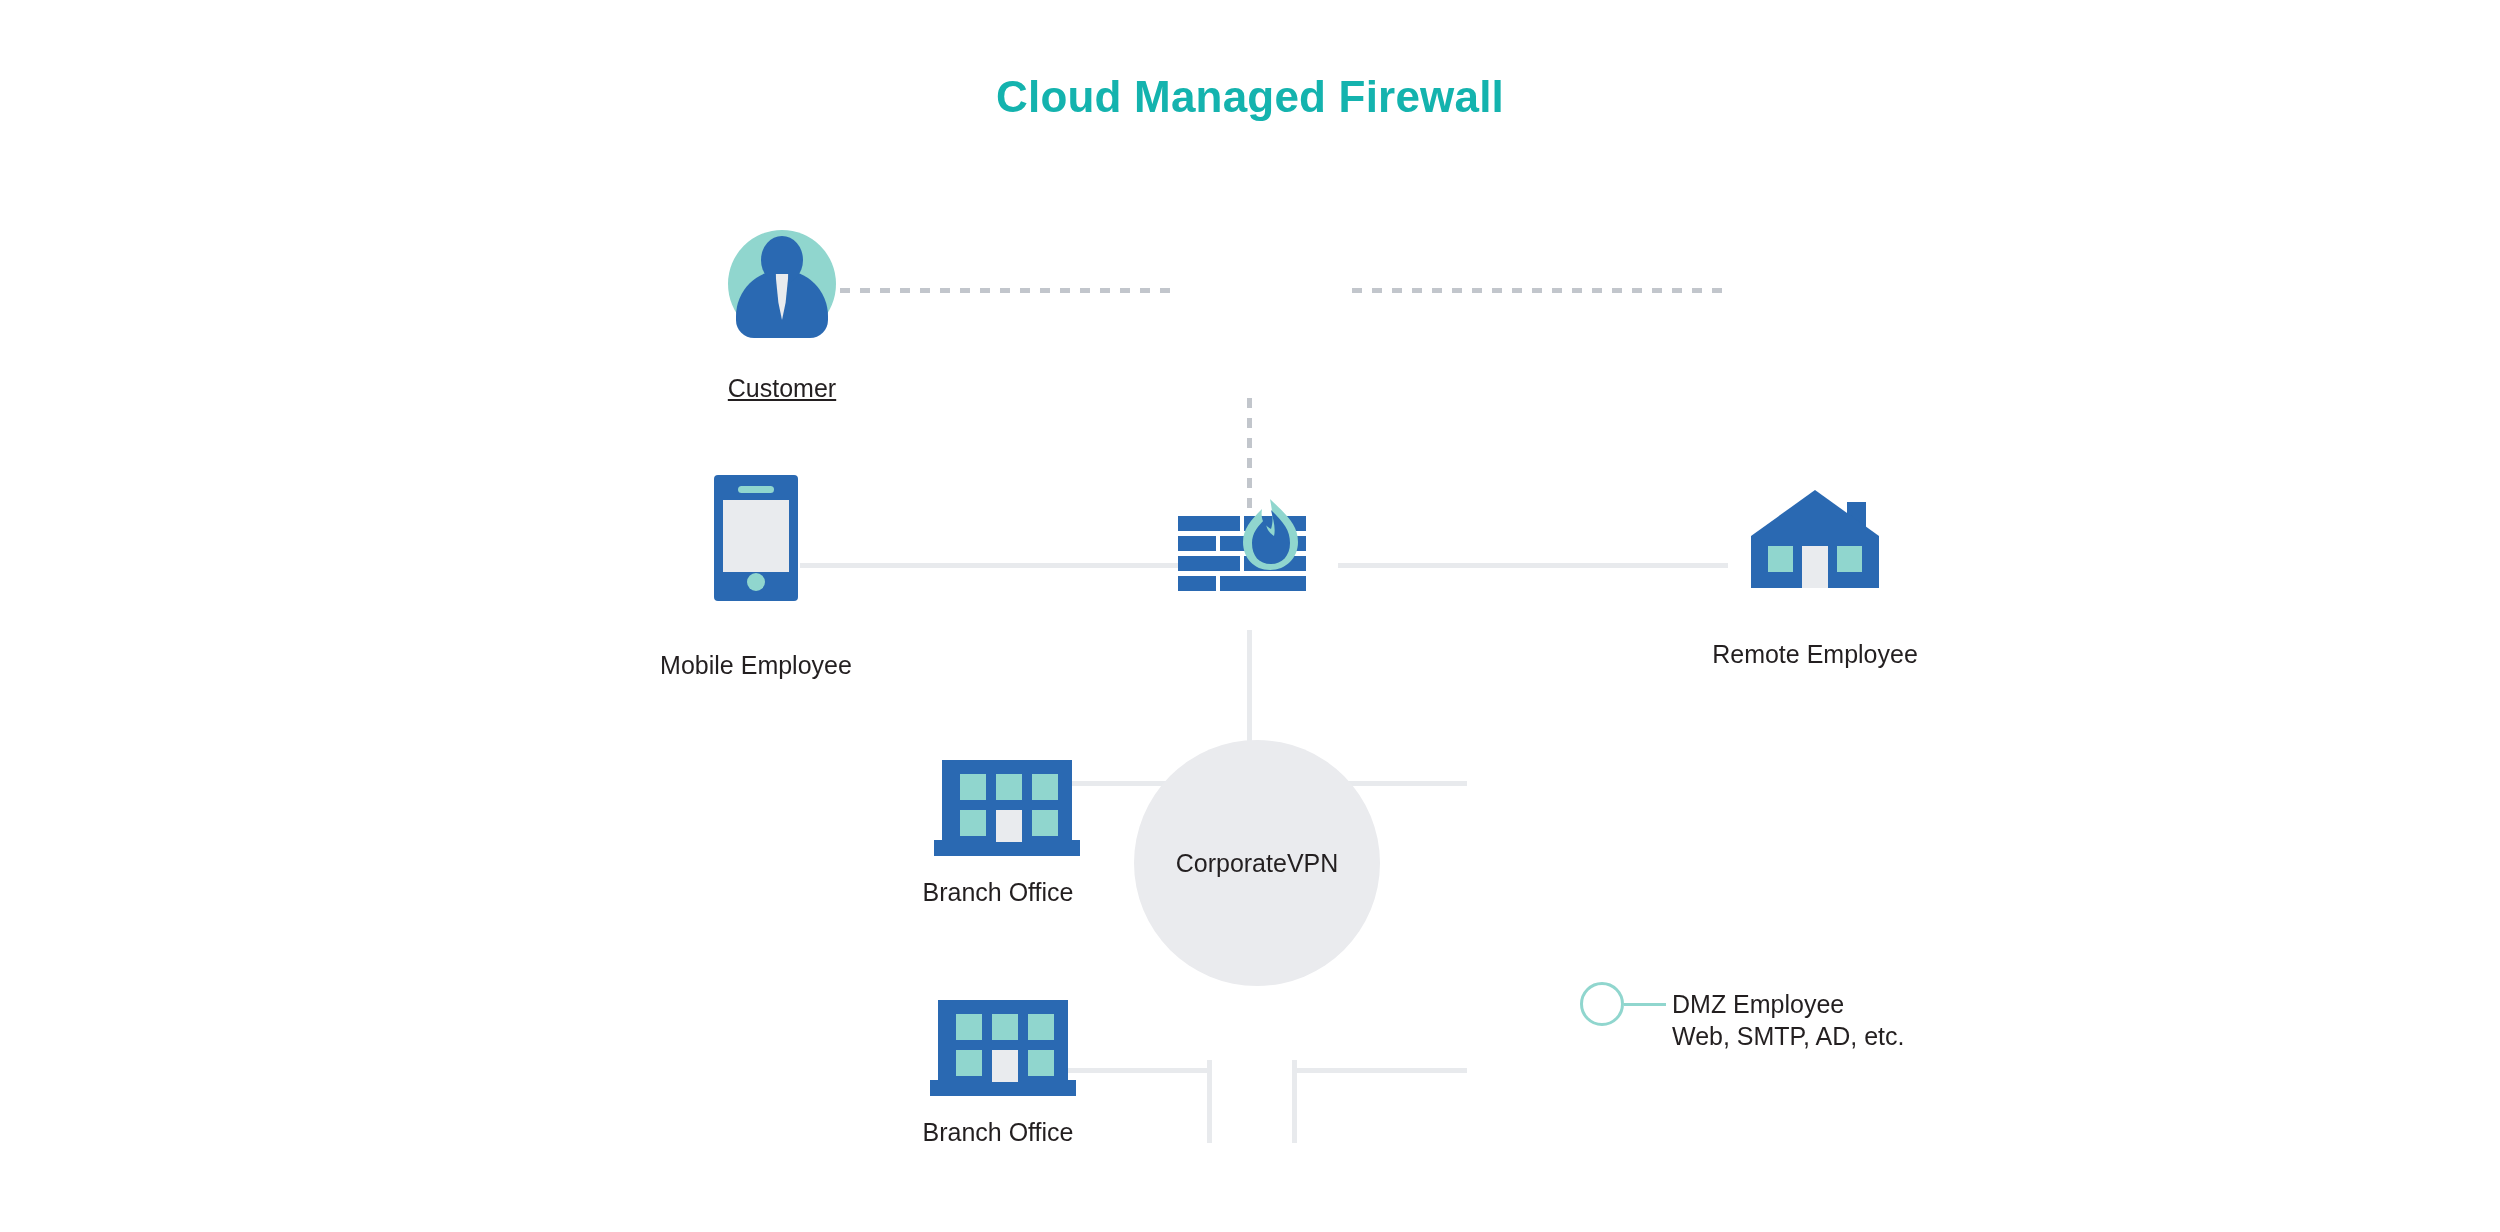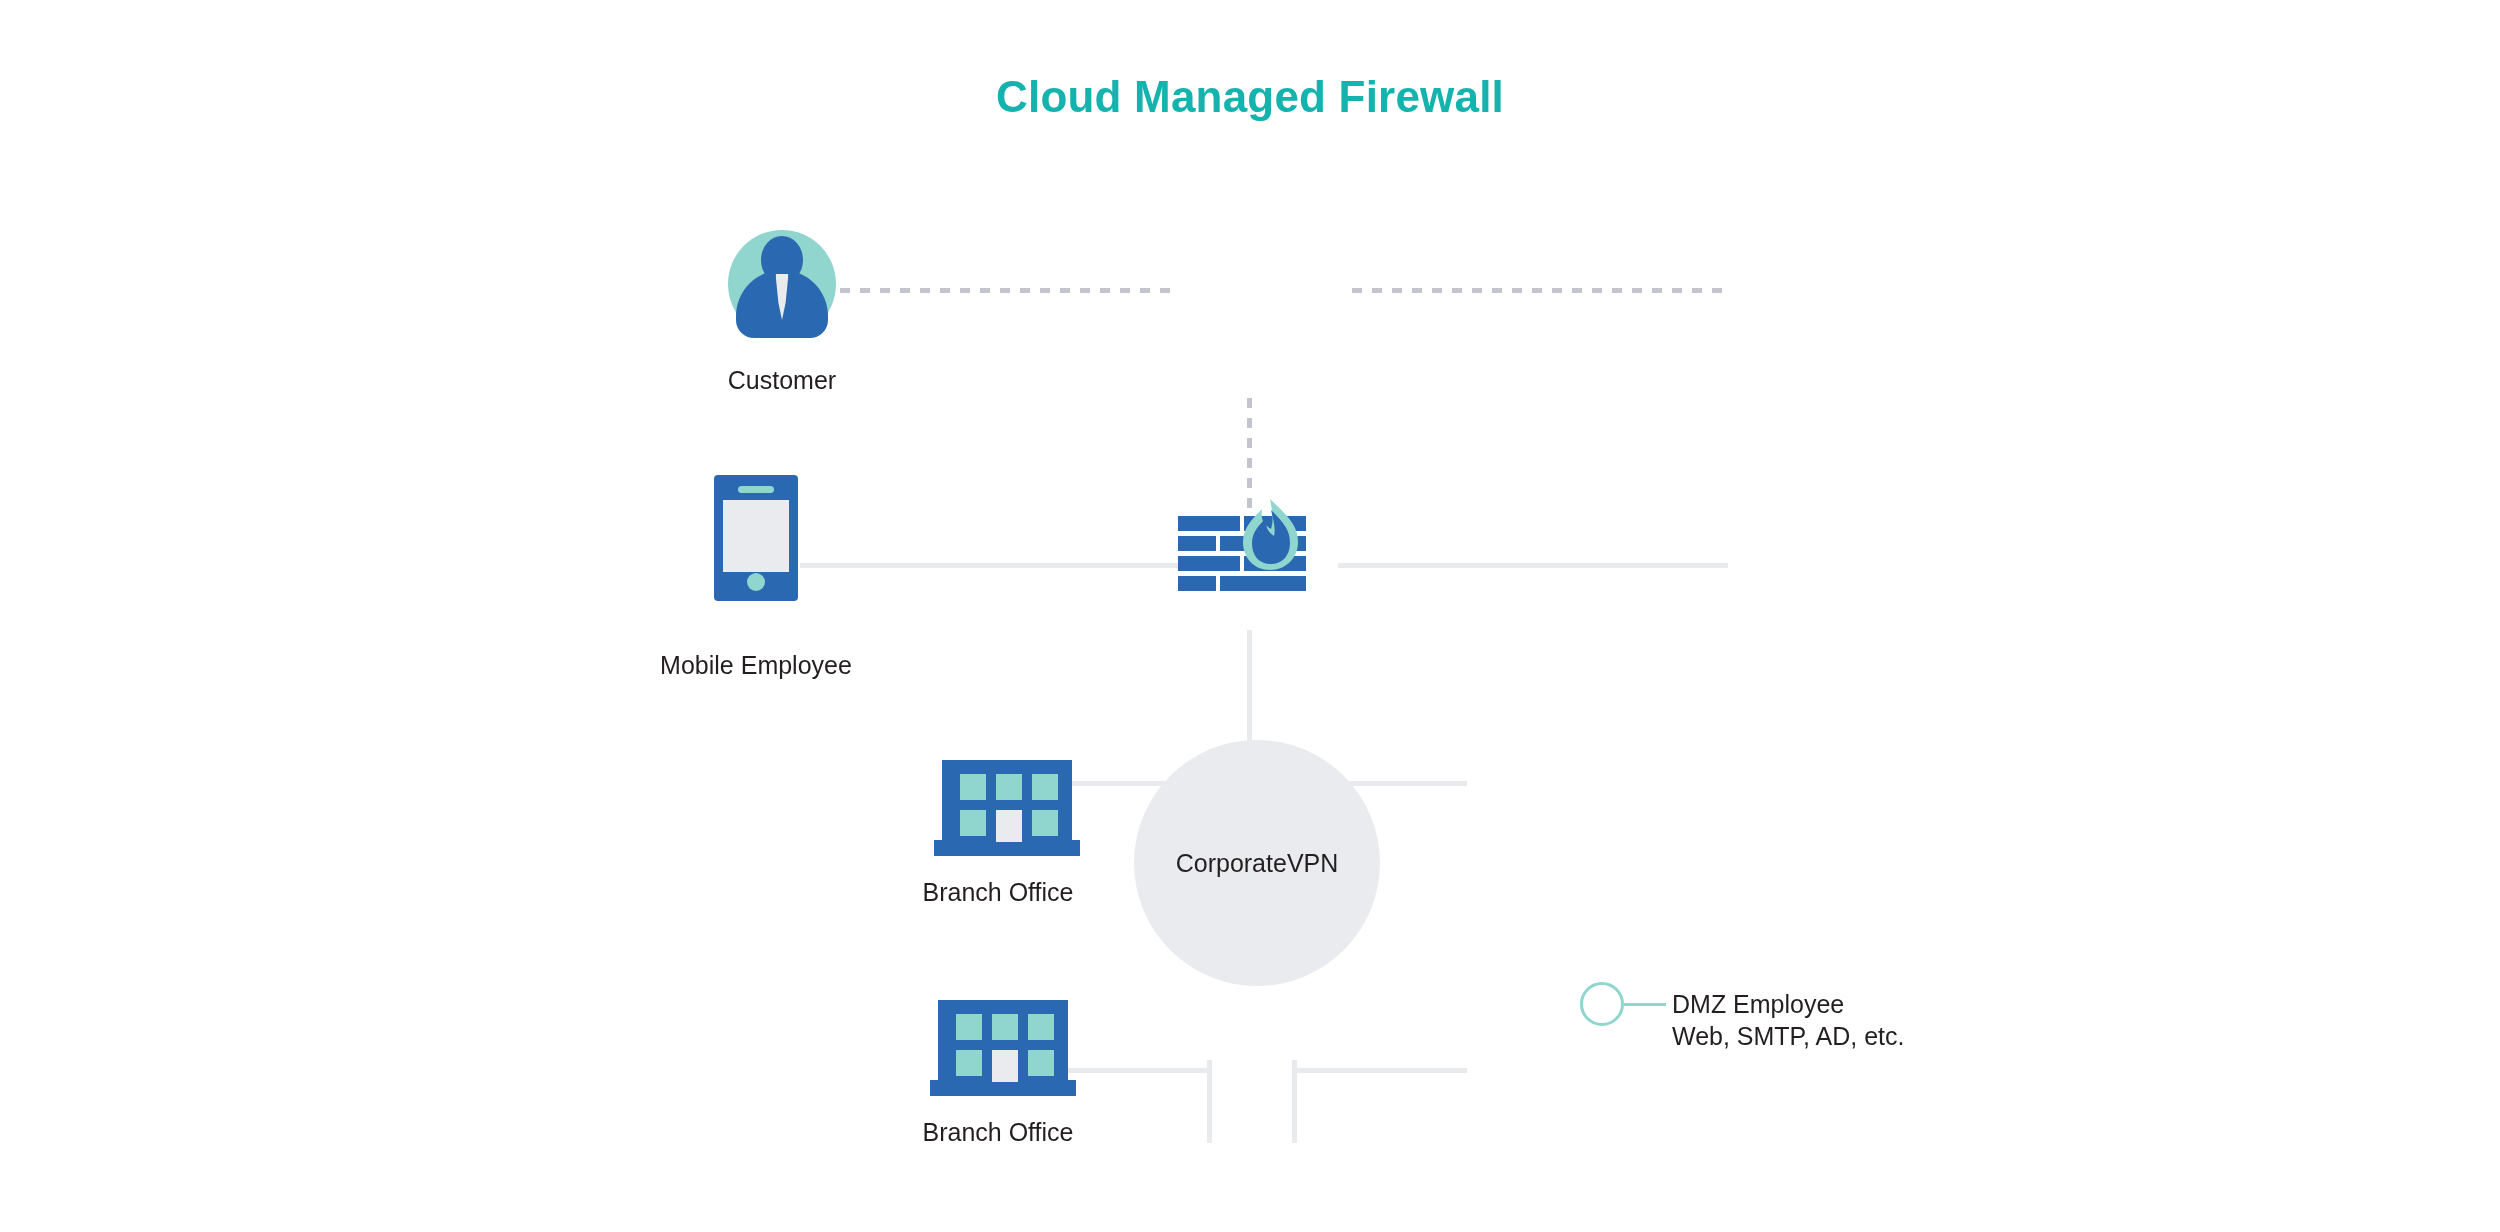--- a/index.html
+++ b/index.html
@@ -126,21 +126,21 @@
     <div class="t">VPN</div>
   </div>
 
   <div class="node" style="left:674px;top:230px;width:216px;height:160px;">
     <div class="person" style="left:54px;position:absolute;">
       <div class="disc"></div>
       <div class="body"></div>
       <div class="head"></div>
       <div class="tie"></div>
     </div>
-    <div class="label" style="top:136px;">Customer</div>
+    <div class="label" style="top:144px;text-decoration:underline;">Customer</div>
   </div>
 
 
 
   <div class="node" style="left:622px;top:475px;width:268px;height:200px;">
     <div class="phone" style="left:92px;position:absolute;">
       <div class="spk"></div>
       <div class="scr"></div>
       <div class="home"></div>
     </div>
@@ -159,20 +159,33 @@
       <div class="brick" style="left:42px;top:60px;width:86px;"></div>
       <div class="flame">
         <svg width="62" height="74" viewBox="0 0 62 74">
           <path d="M30 1 C47 17 58 27 58 44 C58 60 46 72 30 72 C14 72 3 60 3 44 C3 31 11 22 22 11 C20 24 26 28 31 31 C34 22 32 12 30 1 Z" fill="#90d6ce"></path>
           <path d="M31 12 C44 25 50 32 50 45 C50 58 42 66 31 66 C19 66 12 58 12 45 C12 35 18 28 26 20 C25 31 30 35 34 38 C36 30 33 21 31 12 Z" fill="#2a69b2"></path>
         </svg>
       </div>
     </div>
   </div>
 
+  <div class="node" style="left:1670px;top:490px;width:290px;height:200px;">
+    <div class="house" style="left:81px;position:absolute;">
+      <svg width="128" height="98" viewBox="0 0 128 98">
+        <rect x="96" y="12" width="19" height="34" fill="#2a69b2"></rect>
+        <path d="M64 0 L128 46 L128 98 L0 98 L0 46 Z" fill="#2a69b2"></path>
+        <rect x="0" y="46" width="128" height="52" fill="#2a69b2"></rect>
+        <rect x="17" y="56" width="25" height="26" fill="#90d6ce"></rect>
+        <rect x="86" y="56" width="25" height="26" fill="#90d6ce"></rect>
+        <rect x="51" y="56" width="26" height="42" fill="#e9ebee"></rect>
+      </svg>
+    </div>
+    <div class="label" style="top:150px;">Remote Employee</div>
+  </div>
 
   <div class="node" style="left:838px;top:760px;width:320px;height:160px;">
     <div class="bldg" style="left:96px;top:0;position:absolute;width:146px;height:96px;">
       <div class="body"></div>
       <div class="base"></div>
       <div class="win" style="left:26px;top:14px;width:26px;height:26px;"></div>
       <div class="win" style="left:62px;top:14px;width:26px;height:26px;"></div>
       <div class="win" style="left:98px;top:14px;width:26px;height:26px;"></div>
       <div class="win" style="left:26px;top:50px;width:26px;height:26px;"></div>
       <div class="win" style="left:98px;top:50px;width:26px;height:26px;"></div>

